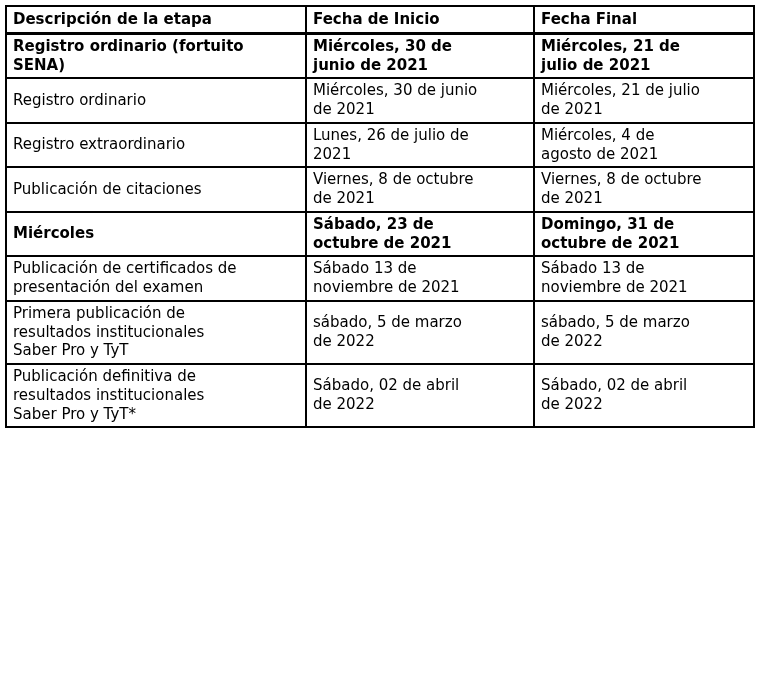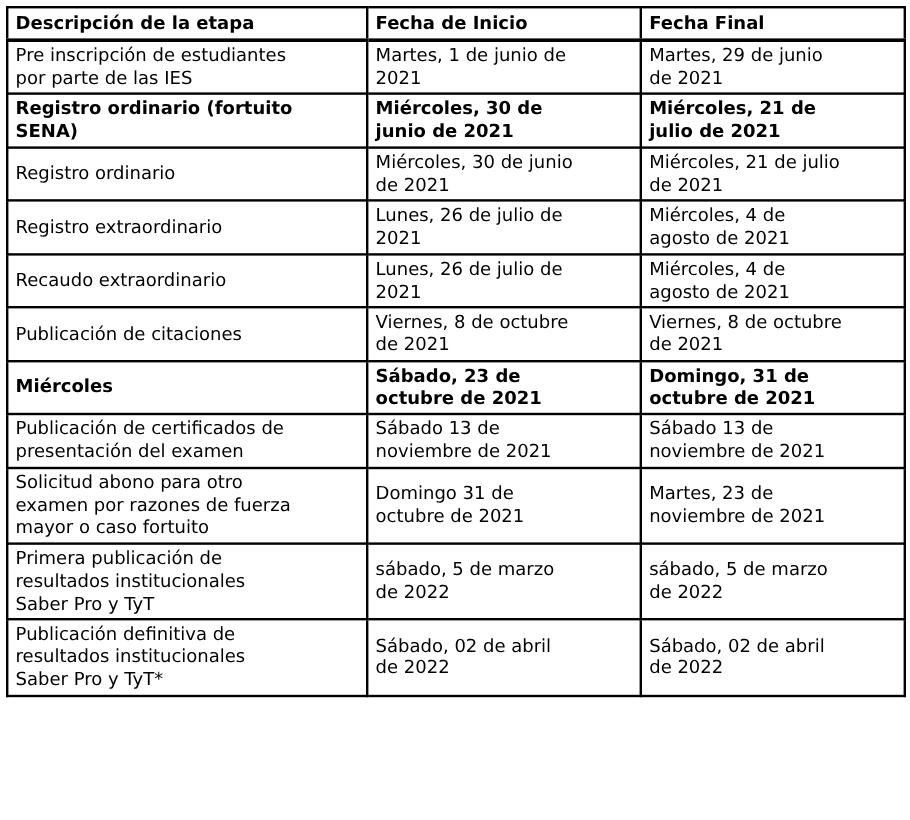--- a/index.html
+++ b/index.html
@@ -55,52 +55,37 @@
       <col class="c-final">
     </colgroup>
     <thead>
       <tr>
         <th>Descripción de la etapa</th>
         <th>Fecha de Inicio</th>
         <th>Fecha Final</th>
       </tr>
     </thead>
     <tbody>
-        <tr>
-          <td>Pre inscripción de estudiantes
-por parte de las IES</td>
-          <td>Martes, 1 de junio de
-2021</td>
-          <td>Martes, 29 de junio
-de 2021</td>
-        </tr>
         <tr class="bold">
           <td>Registro ordinario (fortuito
 SENA)</td>
           <td>Miércoles, 30 de
 junio de 2021</td>
           <td>Miércoles, 21 de
 julio de 2021</td>
         </tr>
         <tr>
           <td>Registro ordinario</td>
           <td>Miércoles, 30 de junio
 de 2021</td>
           <td>Miércoles, 21 de julio
 de 2021</td>
         </tr>
         <tr>
           <td>Registro extraordinario</td>
-          <td>Lunes, 26 de julio de
-2021</td>
-          <td>Miércoles, 4 de
-agosto de 2021</td>
-        </tr>
-        <tr>
-          <td>Recaudo extraordinario</td>
           <td>Lunes, 26 de julio de
 2021</td>
           <td>Miércoles, 4 de
 agosto de 2021</td>
         </tr>
         <tr>
           <td>Publicación de citaciones</td>
           <td>Viernes, 8 de octubre
 de 2021</td>
           <td>Viernes, 8 de octubre
@@ -115,29 +100,20 @@
         </tr>
         <tr>
           <td>Publicación de certificados de
 presentación del examen</td>
           <td>Sábado 13 de
 noviembre de 2021</td>
           <td>Sábado 13 de
 noviembre de 2021</td>
         </tr>
         <tr>
-          <td>Solicitud abono para otro
-examen por razones de fuerza
-mayor o caso fortuito</td>
-          <td>Domingo 31 de
-octubre de 2021</td>
-          <td>Martes, 23 de
-noviembre de 2021</td>
-        </tr>
-        <tr>
           <td>Primera publicación de
 resultados institucionales
 Saber Pro y TyT</td>
           <td>sábado, 5 de marzo
 de 2022</td>
           <td>sábado, 5 de marzo
 de 2022</td>
         </tr>
         <tr>
           <td>Publicación definitiva de

